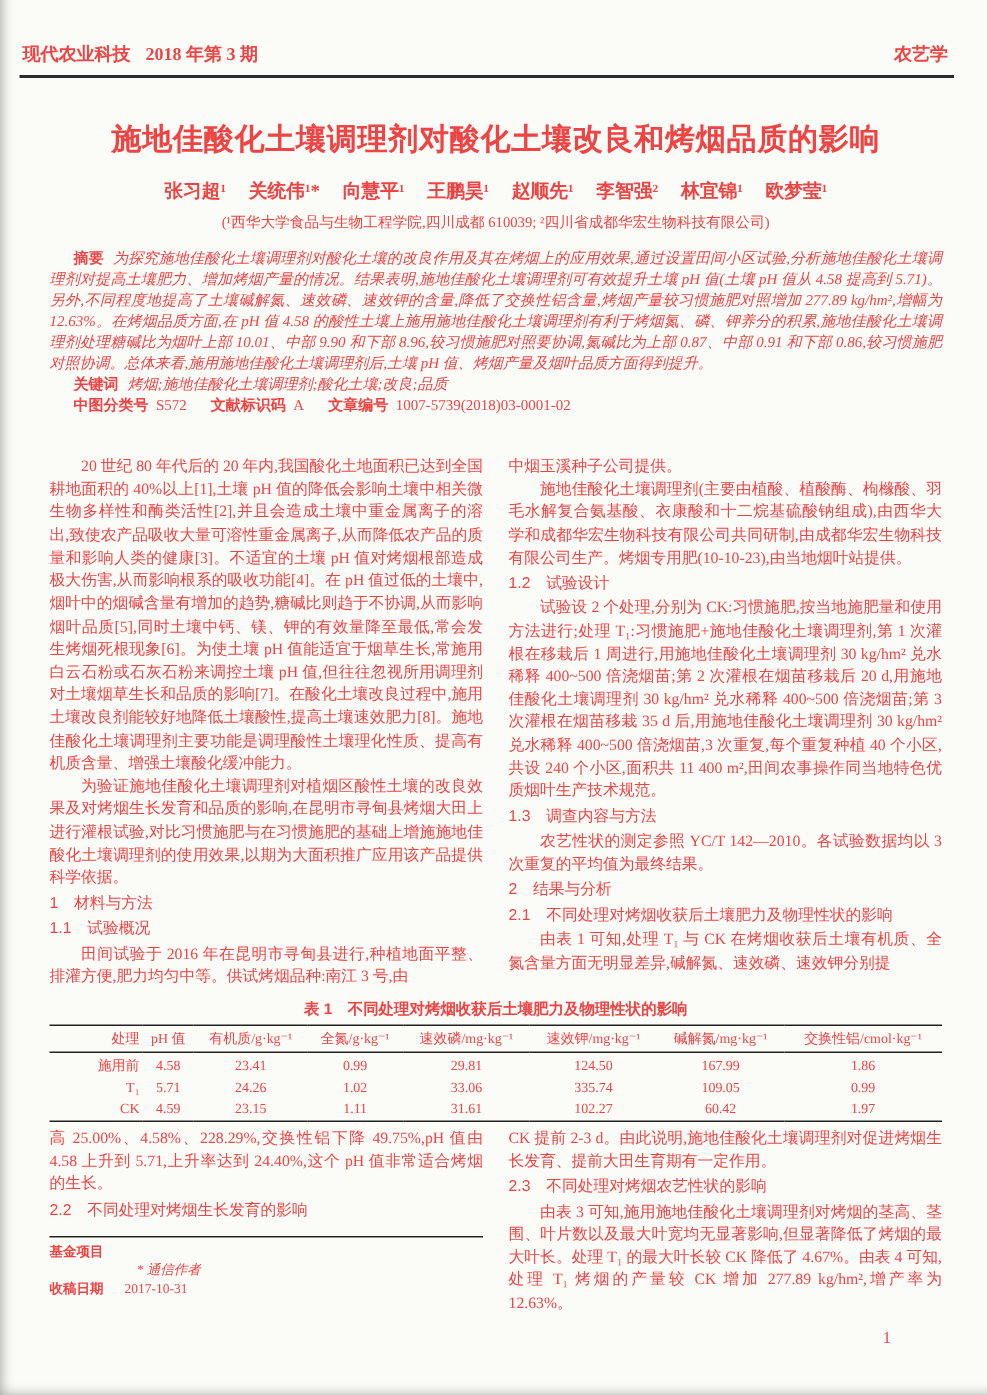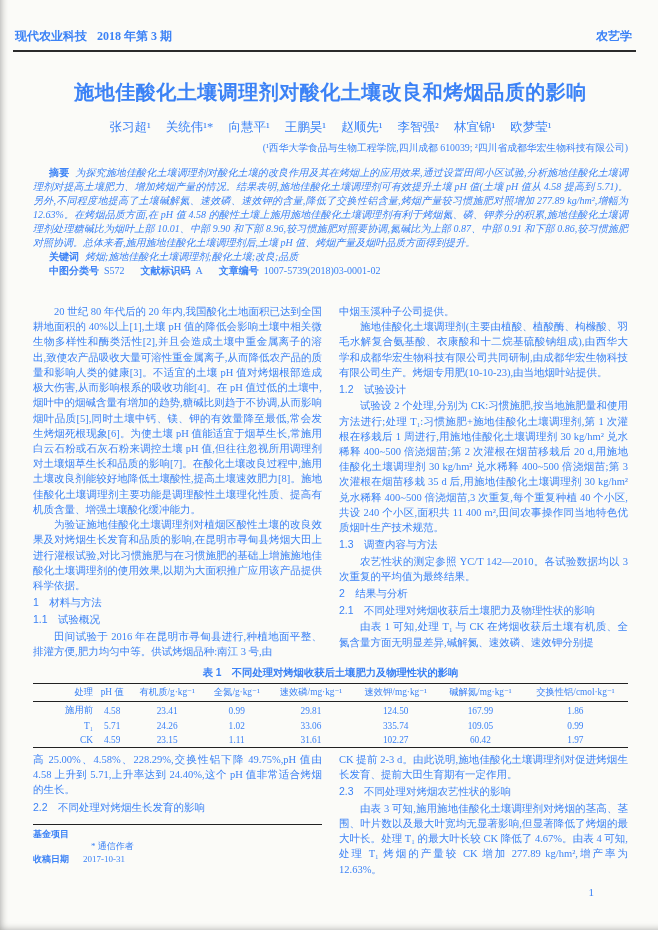--- a/index.html
+++ b/index.html
@@ -1,31 +1,31 @@
 <!DOCTYPE html>
 <html><head>
 <meta charset="utf-8">
 <style>
   html,body { margin:0; padding:0; }
   body { background:#e7e7e3; font-family:"Liberation Serif","DejaVu Serif",serif; }
   .page {
     position:relative; width:658px; height:930px; margin:0; background:#fbfbf8;
-    box-sizing:border-box; padding:28px 30px 0 33px; color:#3b82f6; overflow:hidden;
+    box-sizing:border-box; padding:28px 30px 0 33px; color:#ef4444; overflow:hidden;
     box-shadow: inset 7px -6px 9px -7px rgba(0,0,0,0.4);
   }
   
   .masthead { display:flex; justify-content:space-between; align-items:baseline;
     font-size:12px; font-weight:bold; margin:0 -4px 0 -18px; }
   .mast-left span { margin-right:10px; }
   .mast-rule { border:none; border-top:2.2px solid #2b2b2b; margin:5px -8px 0 -20px; }
   
   .title { font-size:20px; font-weight:bold; text-align:center; margin:27px 0 0; letter-spacing:0.5px; }
   .authors { text-align:center; font-size:12.5px; margin-top:13px; }
-  .authors span { margin:0 6px; }
-  .affiliation { text-align:right; font-size:9.8px; margin-top:6px; }
+  .authors span { margin:0 6px;font-weight:bold; }
+  .affiliation { text-align:center; font-size:9.8px; margin-top:6px; }
   
   .abstract { margin-top:11px; font-size:10px; line-height:1.4; text-align:justify; }
   .abstract p { margin:0; }
   .firstind { text-indent:1.6em; }
   .lbl { font-family:"Liberation Sans","DejaVu Sans",sans-serif; font-weight:bold; font-style:normal; margin-right:6px; }
   .it { font-style:italic; }
   .meta-line b { font-family:"Liberation Sans","DejaVu Sans",sans-serif; margin-right:5px; }
   .meta-line .val { margin-right:16px; }
   
   .cols { display:flex; gap:17px; }
@@ -44,21 +44,21 @@
     border-top:1.4px solid #222; border-bottom:1.4px solid #222; }
   table.data thead th { border-bottom:0.8px solid #222; font-weight:normal; }
   table.data th, table.data td { padding:2px 2px; text-align:center; white-space:nowrap; }
   table.data th:first-child, table.data td:first-child { text-align:right; padding-left:8px; width:52px; }
   
   .footnote { margin-top:9px; font-size:9px; line-height:1.38; }
   .fn-rule { border:none; border-top:1.5px solid #222; margin:0 0 3px; }
   .fn-row { display:flex; }
   .fn-label { font-family:"Liberation Sans","DejaVu Sans",sans-serif; font-weight:bold; flex:0 0 50px; }
   .fn-text { flex:1; font-style:italic; }
-  .fn-corr { padding-left:58px; }
+  .fn-corr { font-style:italic; padding-left:58px; }
   .pageno { position:absolute; right:64px; bottom:32px; font-size:11px; }
 </style>
 </head>
 <body>
 
 <div class="page">
 
   <div class="masthead">
     <div class="mast-left">
       <span>现代农业科技</span><span>2018 年第 3 期</span>

